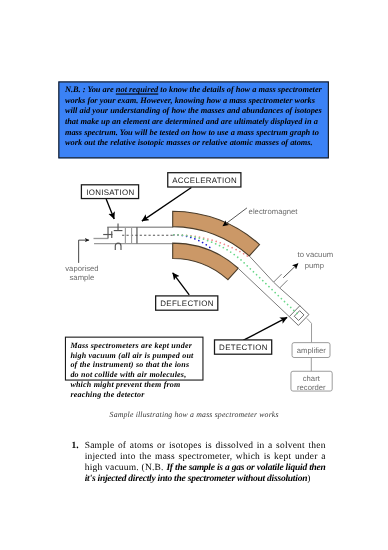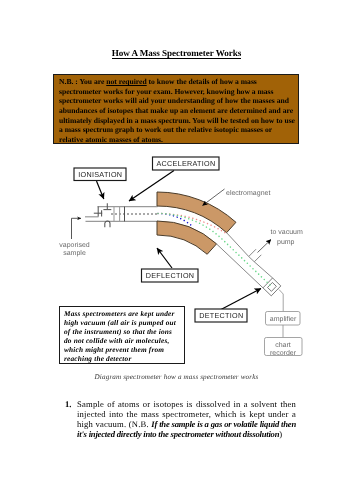--- a/index.html
+++ b/index.html
@@ -10,49 +10,48 @@
 svg text{-webkit-font-smoothing:antialiased;}
 .page{position:relative;width:353px;height:500px;background:#fff;}
 
 
 .doc-title{position:absolute;left:0;top:47.5px;width:353px;text-align:center;
   font-size:9.1px;font-weight:bold;letter-spacing:-0.05px;}
 .doc-title span{border-bottom:1px solid #000;padding-bottom:0.5px;}
 
 
 .note-box{position:absolute;left:53px;top:74px;width:246px;height:70px;
-  box-sizing:border-box;border:1.3px solid #1a1a1a;background:#a16207;}
+  box-sizing:border-box;border:1.3px solid #1a1a1a;background:#3b82f6;font-style:italic;}
 .note-text{position:absolute;left:5px;top:2.4px;width:236px;
   font-size:7.6px;font-weight:bold;line-height:9.55px;}
 .note-text u{text-decoration:underline;}
 
 
 .diagram{position:absolute;left:0;top:150px;width:353px;height:245px;overflow:visible;}
-.vac-box{position:absolute;left:58.5px;top:306px;width:126.5px;height:58px;
+.vac-box{position:absolute;left:58.5px;top:306px;width:126.5px;height:40px;
   box-sizing:border-box;border:1.3px solid #1a1a1a;background:#fff;}
 .vac-text{position:absolute;left:4.5px;top:2.2px;width:115px;
   font-size:7.3px;font-style:italic;font-weight:bold;line-height:9.05px;letter-spacing:0.18px;}
 
 
 .caption{position:absolute;left:0;top:373px;width:353px;text-align:center;
   font-size:7.1px;font-style:italic;color:#333;letter-spacing:0.15px;}
 
 
 .steps{position:absolute;left:65px;top:398.5px;width:231px;font-size:8.6px;
   line-height:10.25px;text-align:justify;letter-spacing:0.2px;}
 .step{position:relative;padding-left:12px;}
 .step .num{position:absolute;left:0;top:0;font-weight:bold;letter-spacing:0;}
 .step i{font-style:italic;letter-spacing:-0.2px;font-weight:bold;}
 </style>
 </head>
 <body>
 
 <div class="page">
 
-  <div class="doc-title"><span>How A Mass Spectrometer Works</span></div>
 
   <div class="note-box">
     <div class="note-text"><span>N.B. : You are </span><u>not required</u><span> to know the details of how a mass spectrometer works for your exam. However, knowing how a mass spectrometer works will aid your understanding of how the masses and abundances of isotopes that make up an element are determined and are ultimately displayed in a mass spectrum. You will be tested on how to use a mass spectrum graph to work out the relative isotopic masses or relative atomic masses of atoms.</span></div>
   </div>
 
   <svg class="diagram" viewBox="0 150 353 245" width="353" height="245" xmlns="http://www.w3.org/2000/svg">
     <defs>
       <marker id="ah" viewBox="0 0 10 10" refX="9.4" refY="5" markerWidth="5.6" markerHeight="5.6" orient="auto-start-reverse">
         <path d="M 0 0.2 L 10 5 L 0 9.8 L 2.3 5 Z" fill="#000"></path>
       </marker>
@@ -156,19 +155,19 @@
       <text x="283" y="320.8" text-anchor="middle">amplifier</text>
       <text x="283" y="346.8" text-anchor="middle">chart</text>
       <text x="283" y="354.6" text-anchor="middle">recorder</text>
     </g>
   </svg>
 
   <div class="vac-box">
     <div class="vac-text">Mass spectrometers are kept under high vacuum  (all air is pumped out of the instrument) so that the ions do not collide with air molecules, which might prevent them from reaching the detector</div>
   </div>
 
-  <div class="caption">Diagram spectrometer how a mass spectrometer works</div>
+  <div class="caption">Sample illustrating how a mass spectrometer works</div>
 
   <div class="steps">
     <div class="step"><span class="num">1.</span><span>Sample of atoms or isotopes is dissolved in a solvent then injected into the mass spectrometer, which is kept under a high vacuum. (N.B. </span><i>If the sample is a gas or volatile liquid then it's injected directly into the spectrometer without dissolution</i><span>)</span></div>
   </div>
 
 </div>
 
 </body></html>

